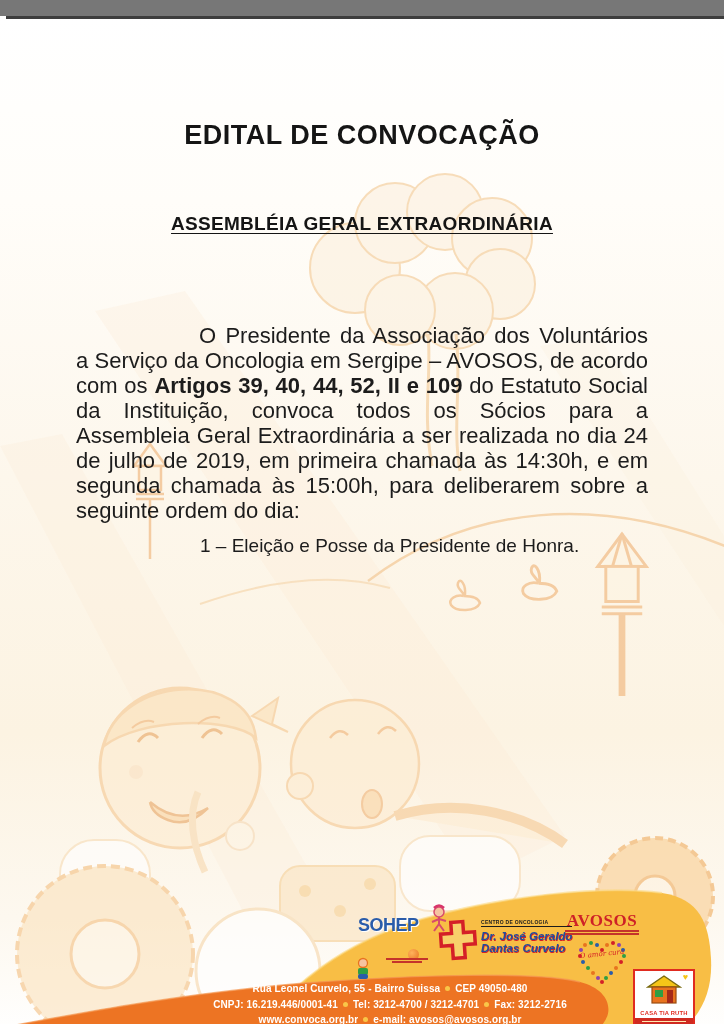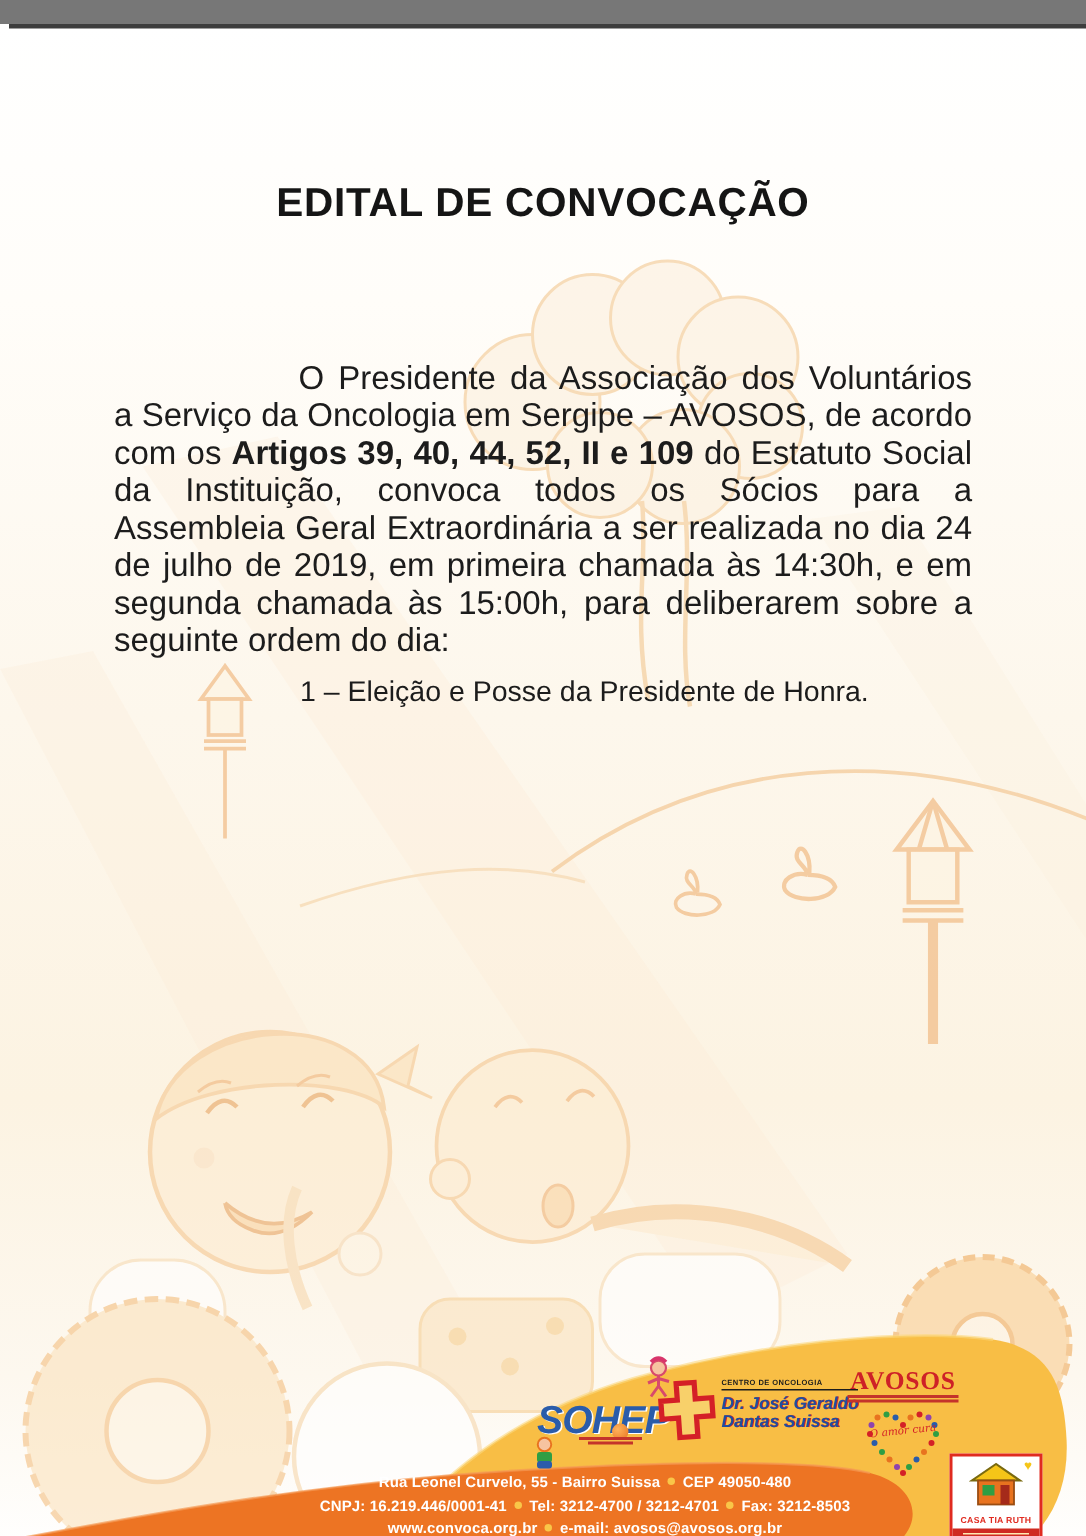--- a/index.html
+++ b/index.html
@@ -43,24 +43,24 @@
   .sig-svg{display:block;margin:0 auto -4px auto;}
   .sig-role{font-size:13.5px;line-height:16px;color:#222;}
   .sig-org{font-size:13.5px;line-height:16px;color:#222;}
   
   .footer{position:absolute;left:0;bottom:0;width:724px;height:175px;z-index:3;}
   .footer-shapes{position:absolute;left:0;top:0;}
   .logo{position:absolute;}
   
   .sohep{left:352px;top:44px;width:100px;height:72px;}
   .sohep-text{
-    font-size:26px;font-weight:bold;font-style:italic;
+    font-size:18px;font-weight:bold;
     color:#2a5caa;letter-spacing:-0.5px;
     text-shadow:1px 1px 0 #fff;
-    position:absolute;left:6px;top:22px;
+    position:absolute;left:6px;top:6px;
   }
   .sohep-ball{position:absolute;left:56px;top:40px;width:11px;height:11px;border-radius:50%;
     background:radial-gradient(circle at 35% 35%, #ffb35c,#e8731f);}
   .sohep-bars{position:absolute;left:34px;top:48px;}
   .microbar{display:block;height:2px;background:#c4332b;margin:1px 0;}
   .sohep-girl{position:absolute;right:0;top:-6px;}
   .sohep-kid{position:absolute;left:2px;top:48px;}
   
   .onco{left:438px;top:52px;width:130px;height:52px;display:flex;align-items:flex-start;}
   .onco-cross{flex:0 0 auto;margin-top:2px;}
@@ -188,20 +188,21 @@
     <circle cx="105" cy="938" r="88" fill="#fbe3be" stroke="#f4c184" stroke-width="4" stroke-dasharray="9 5"></circle>
     <circle cx="105" cy="938" r="34" fill="#fdf2df" stroke="#f4c184" stroke-width="3"></circle>
     <circle cx="258" cy="955" r="62" fill="#ffffff" stroke="#f6d8ae" stroke-width="3"></circle>
     <circle cx="655" cy="880" r="58" fill="#f9ce93" stroke="#f0ae62" stroke-width="4" stroke-dasharray="8 5"></circle>
     <circle cx="655" cy="880" r="20" fill="#fdf2df" stroke="#f0ae62" stroke-width="3"></circle>
     <ellipse cx="470" cy="985" rx="95" ry="42" fill="#fdead8"></ellipse>
   </svg>
 
   <main class="content">
     <h1 class="doc-title">EDITAL DE CONVOCAÇÃO</h1>
+    <h2 class="doc-subtitle">ASSEMBLÉIA GERAL EXTRAORDINÁRIA</h2>
 
     <p class="body-par"><span>O Presidente da Associação dos Voluntários a Serviço da Oncologia em Sergipe – AVOSOS, de acordo com os </span><b>Artigos 39, 40, 44, 52, II e 109</b><span> do Estatuto Social da Instituição, convoca todos os Sócios para a Assembleia Geral Extraordinária a ser realizada no dia 24 de julho de 2019, em primeira chamada às 14:30h, e em segunda chamada às 15:00h, para deliberarem sobre a seguinte ordem do dia:</span></p>
 
     <p class="agenda">1 – Eleição e Posse da Presidente de Honra.</p>
 
 
   </main>
 
   <footer class="footer">
     <svg class="footer-shapes" width="724" height="175" viewBox="0 0 724 175">
@@ -232,21 +233,21 @@
       </svg>
     </div>
 
     <div class="logo onco">
       <svg class="onco-cross" width="40" height="42" viewBox="0 0 40 42">
         <path d="M14,3 h12 v11 h11 v12 h-11 v13 h-12 v-13 h-11 v-12 h11 z" fill="#f8d06a" stroke="#d42027" stroke-width="3.5" transform="rotate(-4 20 21)"></path>
       </svg>
       <div class="onco-col">
         <div class="onco-label">CENTRO DE ONCOLOGIA</div>
         <div class="onco-name">Dr. José Geraldo</div>
-        <div class="onco-name">Dantas Suissa</div>
+        <div class="onco-name">Dantas Curvelo</div>
       </div>
     </div>
 
     <div class="logo avosos">
       <div class="avosos-name">AVOSOS</div>
       <div class="avosos-bars">
         <i class="microbar"></i>
           <i class="microbar"></i>
       </div>
       <div class="avosos-heart">
@@ -287,17 +288,17 @@
         <rect x="21" y="15" width="6" height="13" fill="#a52a1a"></rect>
       </svg>
       <div class="casa-name">CASA TIA RUTH</div>
       <div class="casa-strip">
           <i></i>
         </div>
     </div>
 
     <div class="contact">
       <div><span>Rua Leonel Curvelo, 55 - Bairro Suissa</span><span class="sep"></span><span>CEP 49050-480</span></div>
-      <div><span>CNPJ: 16.219.446/0001-41</span><span class="sep"></span><span>Tel: 3212-4700 / 3212-4701</span><span class="sep"></span><span>Fax: 3212-8503</span></div>
+      <div><span>CNPJ: 16.219.446/0001-41</span><span class="sep"></span><span>Tel: 3212-4700 / 3212-4701</span><span class="sep"></span><span>Fax: 3212-2716</span></div>
       <div><span>www.convoca.org.br</span><span class="sep"></span><span>e-mail: avosos@avosos.org.br</span></div>
     </div>
   </footer>
 </div>
 
 </body></html>

